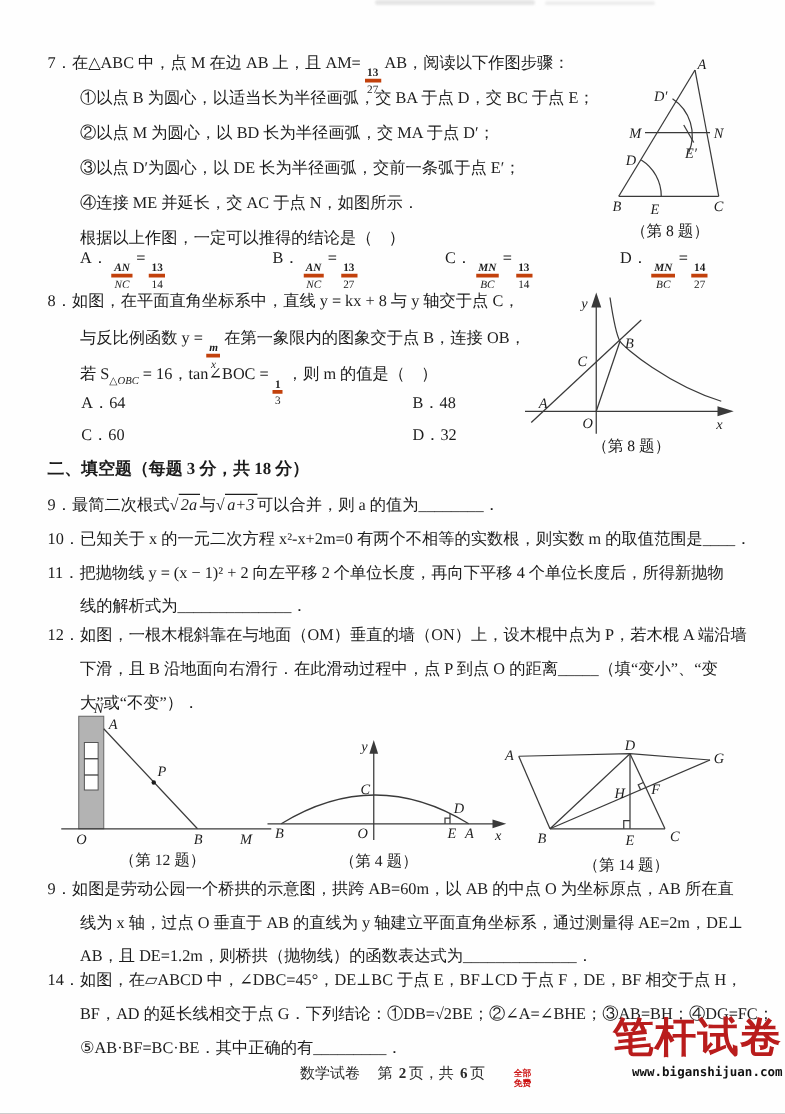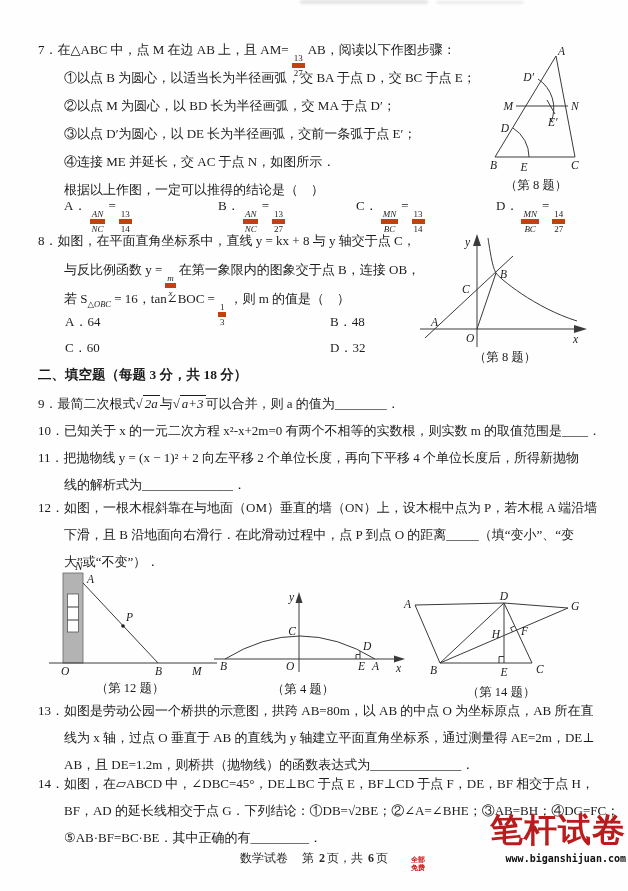--- a/index.html
+++ b/index.html
@@ -5,21 +5,21 @@
   html,body{margin:0;padding:0;background:#888;}
   .page{position:relative;width:628px;height:891px;background:#fefefe;margin:0 auto;
         font-family:"Liberation Serif","DejaVu Serif",serif;color:#1c1c1c;overflow:hidden;}
   .q{position:absolute;left:38px;width:575px;font-size:13px;}
   .ln{line-height:27px;height:27px;white-space:nowrap;}
   .lh28 .ln{line-height:28px;height:28px;}
   .lh29 .ln{line-height:29px;height:29px;}
   .ind{padding-left:26px;}
   .frac{display:inline-flex;flex-direction:column;align-items:center;vertical-align:-7px;
         line-height:1.15;font-size:9px;margin:0 3px;}
-  .frac .n{border-bottom:5px solid #c2410c;padding:0 2px;}
+  .frac .n{border-bottom:3px solid #c2410c;padding:0 2px;font-weight:bold;}
   .frac .d{padding:0 2px;}
   .it{font-style:italic;}
   .sb{font-size:8.5px;vertical-align:-4px;font-style:italic;}
   .rt{white-space:nowrap;}
   .rt .bar{border-top:1.2px solid #1c1c1c;padding:0 2px;font-style:italic;}
   .optrow{position:absolute;left:38px;width:580px;height:22px;font-size:13px;}
   .optrow .opt{position:absolute;white-space:nowrap;}
   .heading{position:absolute;left:38px;font-size:13.5px;font-weight:bold;white-space:nowrap;}
   .cap{position:absolute;width:130px;text-align:center;font-size:12.5px;}
   svg{position:absolute;overflow:visible;}
@@ -217,21 +217,21 @@
     <text class="fl" x="171" y="18">G</text>
     <text class="fl" x="37" y="82" text-anchor="end">B</text>
     <text class="fl" x="104" y="84" text-anchor="middle">E</text>
     <text class="fl" x="136" y="81">C</text>
     <text class="fl" x="100" y="46" text-anchor="end">H</text>
     <text class="fl" x="121" y="43">F</text>
   </svg>
   <div class="cap" style="left:436px;top:684px">（第 14 题）</div>
 
   <div class="q" style="top:697px">
-    <div class="ln">13．如图是劳动公园一个桥拱的示意图，拱跨 AB=80m，以 AB 的中点 O 为坐标原点，AB 所在直</div>
+    <div class="ln">9．如图是劳动公园一个桥拱的示意图，拱跨 AB=60m，以 AB 的中点 O 为坐标原点，AB 所在直</div>
     <div class="ln ind">线为 x 轴，过点 O 垂直于 AB 的直线为 y 轴建立平面直角坐标系，通过测量得 AE=2m，DE⊥</div>
     <div class="ln ind">AB，且 DE=1.2m，则桥拱（抛物线）的函数表达式为______________．</div>
   </div>
 
   <div class="q" style="top:770px">
     <div class="ln">14．如图，在▱ABCD 中，∠DBC=45°，DE⊥BC 于点 E，BF⊥CD 于点 F，DE，BF 相交于点 H，</div>
     <div class="ln ind">BF，AD 的延长线相交于点 G．下列结论：①DB=√2BE；②∠A=∠BHE；③AB=BH；④DG=FC；</div>
     <div class="ln ind">⑤AB·BF=BC·BE．其中正确的有_________．</div>
   </div>
 

